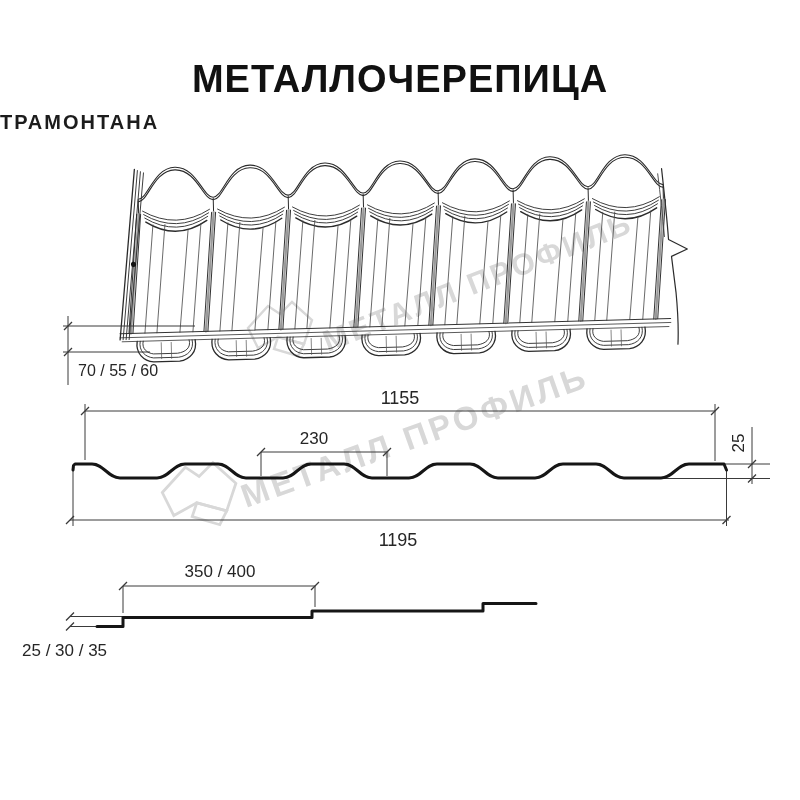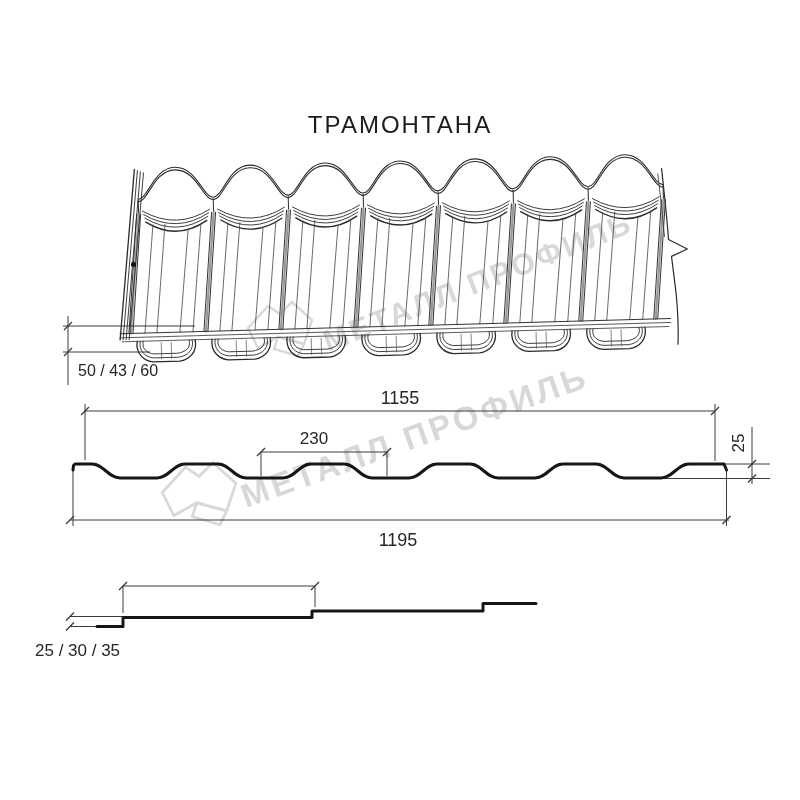--- a/index.html
+++ b/index.html
@@ -1,31 +1,31 @@
 <!DOCTYPE html>
 <html><head>
 <meta charset="utf-8">
 <style>
   html,body{margin:0;padding:0;background:#ffffff;}
   .page{position:relative;width:800px;height:800px;background:#fff;overflow:hidden;
         font-family:"Liberation Sans", sans-serif;color:#1a1a1a;}
   svg{position:absolute;left:0;top:0;}
   .title{position:absolute;left:0;top:58px;width:800px;text-align:center;
          font-size:38px;font-weight:800;letter-spacing:1px;color:#111;}
-  .subtitle{position:absolute;left:0;top:111px;width:800px;text-align:center;
-            font-size:24px;font-weight:400;letter-spacing:2px;color:#1c1c1c;}
+  .subtitle{position:absolute;left:0;top:111px;width:800px;
+            font-size:20px;font-weight:700;letter-spacing:2px;color:#1c1c1c;}
   .dim{position:absolute;font-size:17px;color:#262626;white-space:nowrap;}
   .dim-c{text-align:center;}
   #d1155{left:340px;top:388px;width:120px;font-size:18px;}
   #d230{left:264px;top:429px;width:100px;}
   #d25{left:716px;top:433px;width:46px;transform:rotate(-90deg);transform-origin:center;}
   #d1195{left:338px;top:499px;width:120px;font-size:18px;margin-top:31px;}
   #d5060{left:78px;top:362px;font-size:16px;}
   #d350{left:150px;top:562px;width:140px;}
-  #d2530{left:35px;top:641px;}
+  #d2530{left:22px;top:641px;}
 </style>
 </head>
 <body>
 
 <div class="page">
 
   <svg id="drawing" width="800" height="800" viewBox="0 0 800 800">
 
     <g id="wm1" stroke-width="2.4" fill="none">
       <g transform="translate(246,298)">
@@ -215,21 +215,23 @@
              c 12,0 16,14 28,14 h 37 c 12,0 16,-14 28,-14 h 33
              c 12,0 16,14 28,14 h 37 c 12,0 16,-14 28,-14 h 33
              c 12,0 16,14 28,14 h 37 c 12,0 16,-14 28,-14 h 33
              c 12,0 16,14 28,14 h 37 c 12,0 16,-14 28,-14 h 33
              c 12,0 16,14 28,14 h 37 c 12,0 16,-14 28,-14 h 33
              h 2 l 2.5,6"></path>
 
     <path id="stepProfile" fill="none" stroke="#161616" stroke-width="3" stroke-linejoin="round" stroke-linecap="round" d="M 97,626.5 H 123 V 617.5 H 312 V 611 H 483 V 603.5 H 536"></path>
   </svg>
 
+  <div class="title">МЕТАЛЛОЧЕРЕПИЦА</div>
   <div class="subtitle">ТРАМОНТАНА</div>
 
-  <div id="d5060" class="dim">50 /  43  / 60</div>
+  <div id="d5060" class="dim">70 /  55  / 60</div>
   <div id="d1155" class="dim dim-c">1155</div>
   <div id="d230" class="dim dim-c">230</div>
   <div id="d25" class="dim dim-c">25</div>
   <div id="d1195" class="dim dim-c">1195</div>
+  <div id="d350" class="dim dim-c">350 / 400</div>
   <div id="d2530" class="dim">25 / 30 / 35</div>
 </div>
 
 </body></html>

